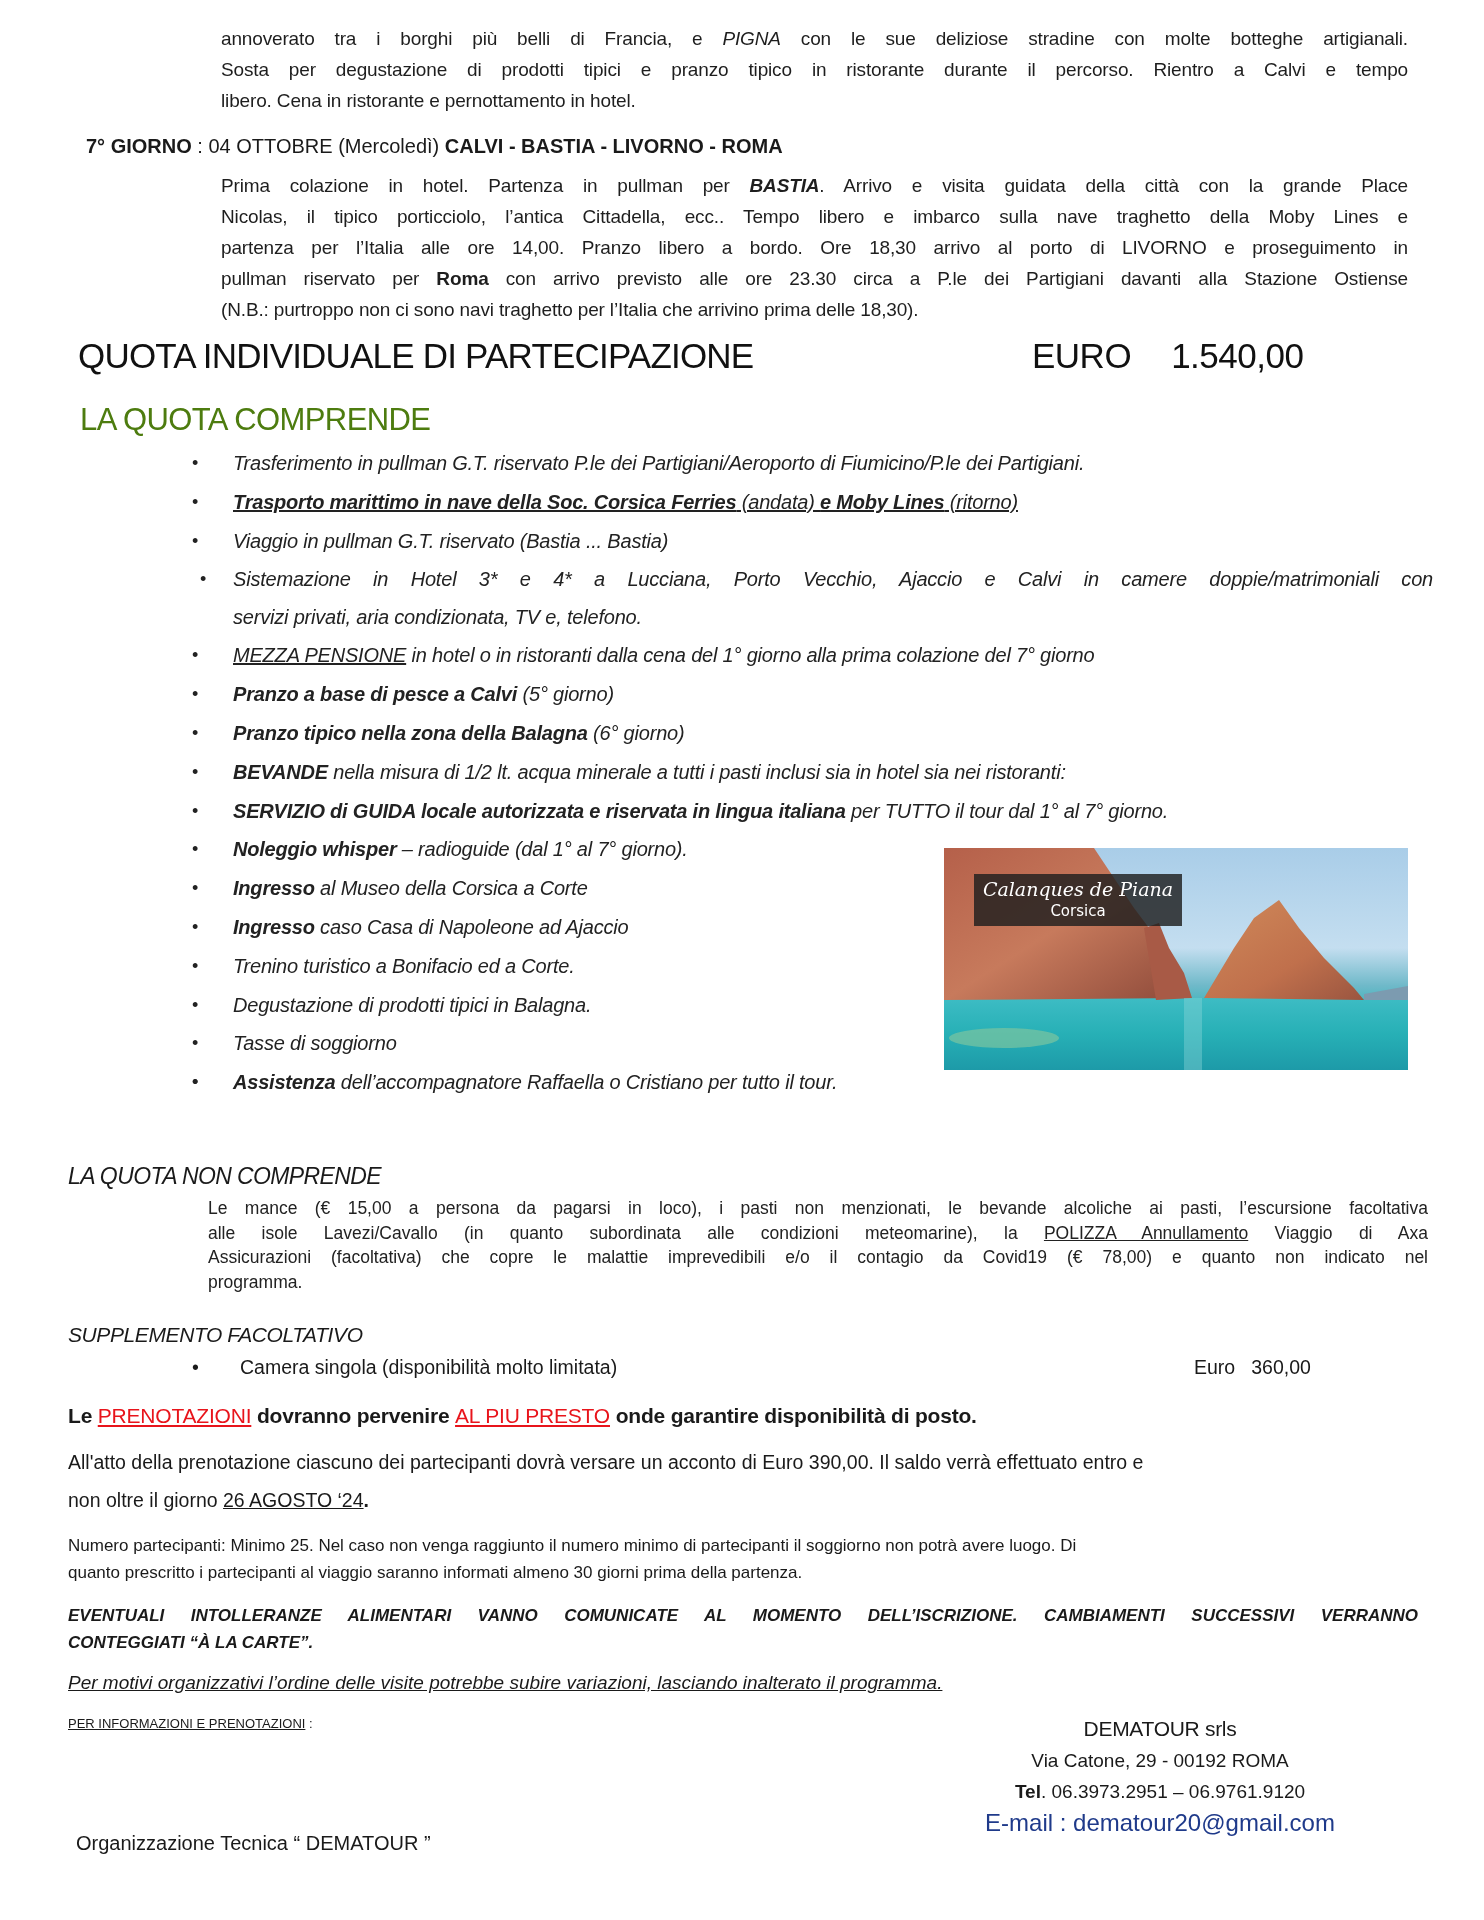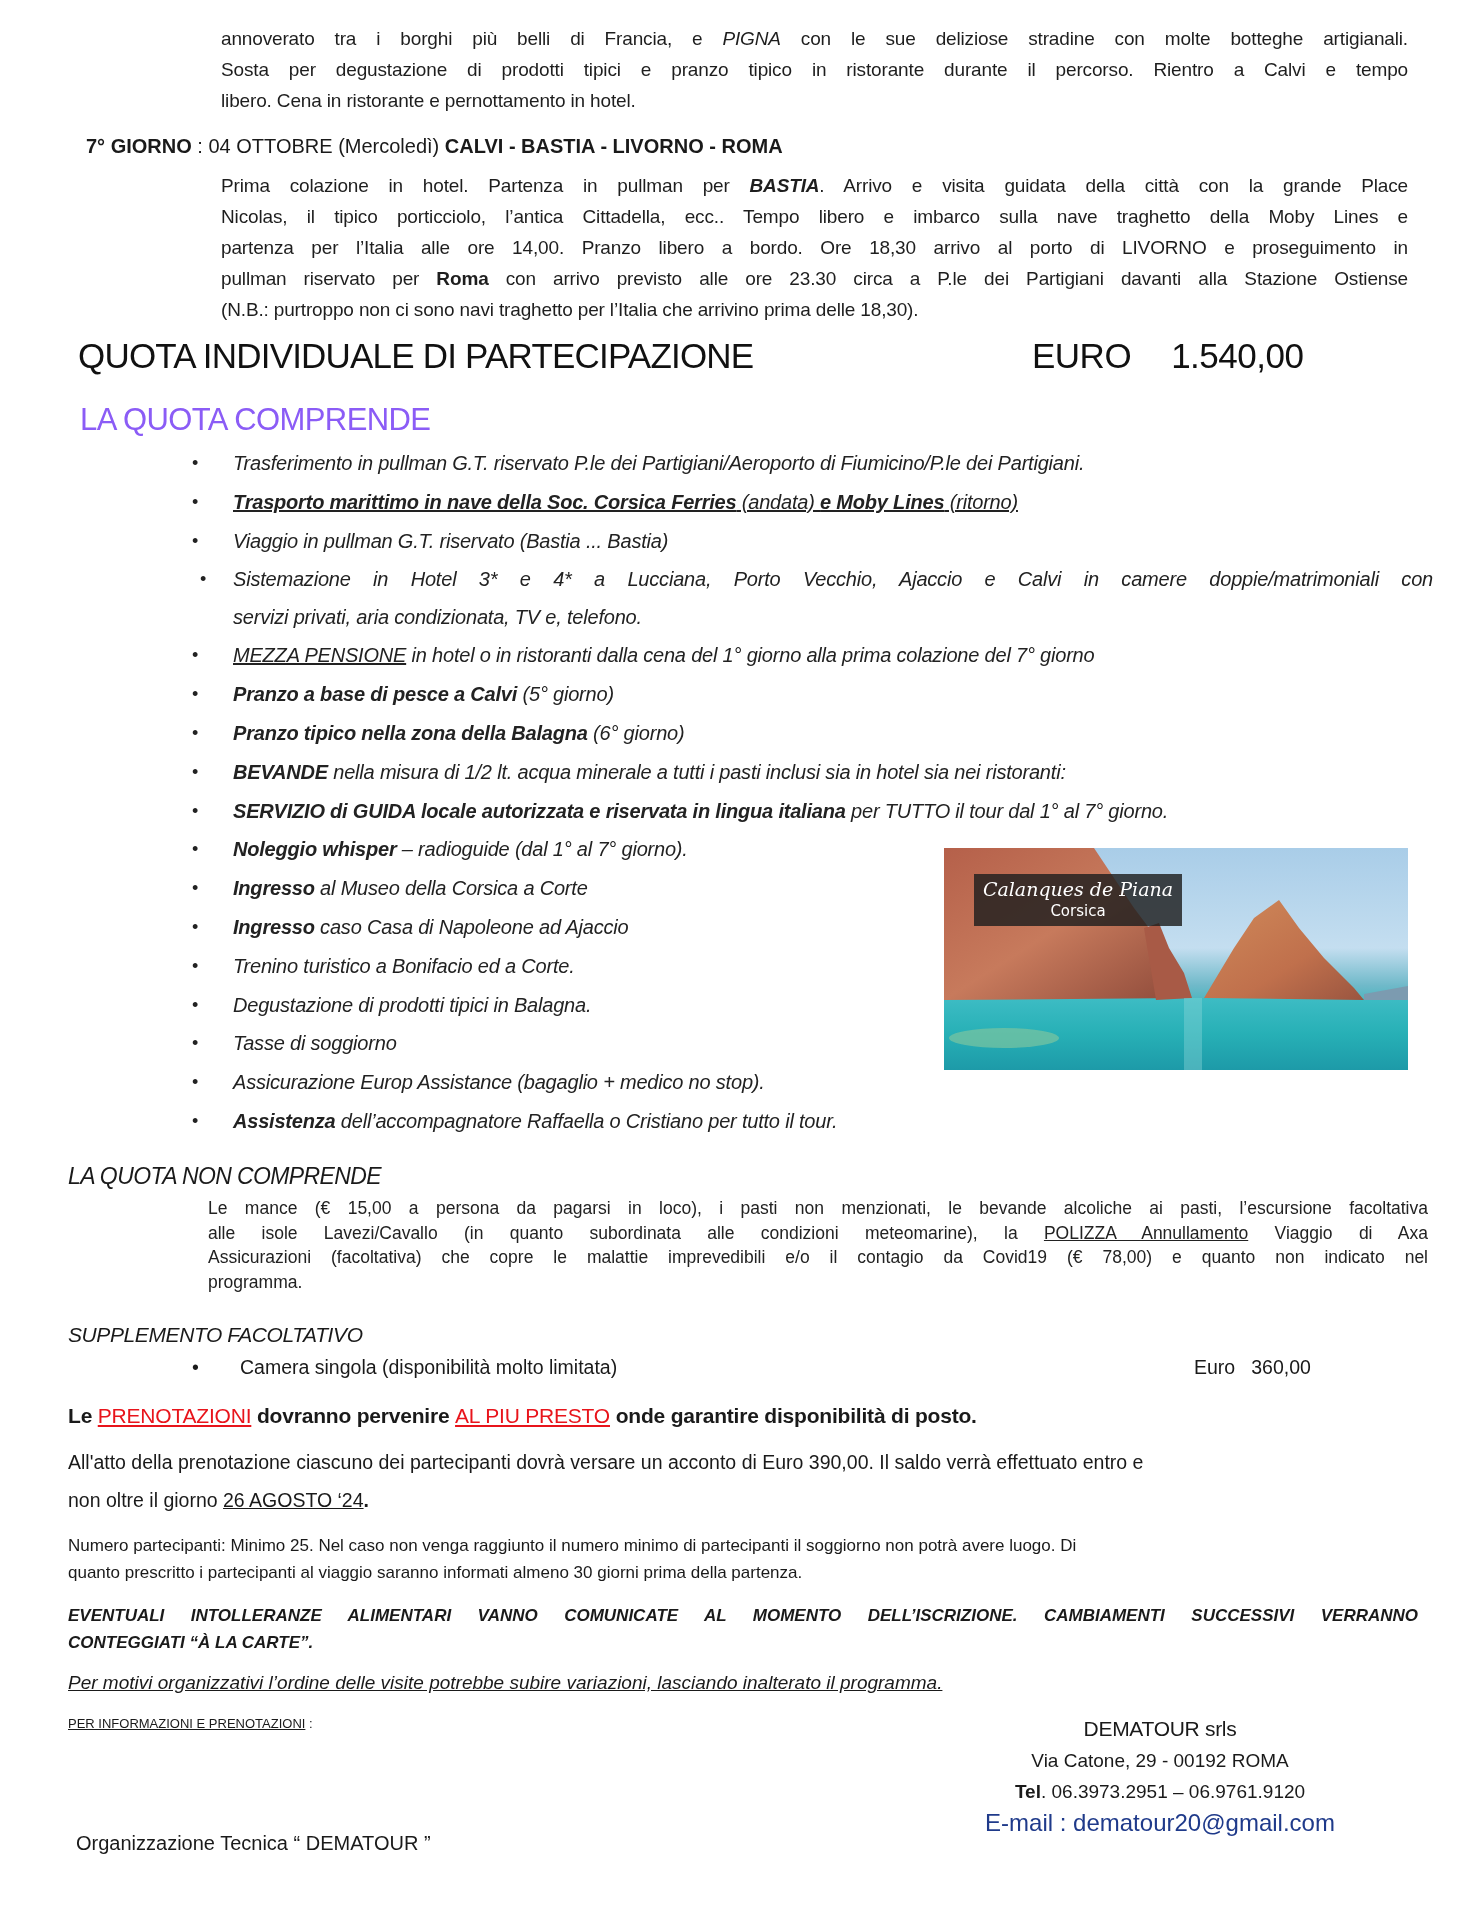--- a/index.html
+++ b/index.html
@@ -19,21 +19,21 @@
     letter-spacing: -0.15px;
   }
   .para .line { display: block; text-align: justify; text-align-last: justify; white-space: nowrap; }
   .para .line.last { text-align-last: left; }
   b, .b { font-weight: bold; }
   i, .i { font-style: italic; }
   u, .u { text-decoration: underline; }
   .day-head { font-size: 20px; line-height: 30px; }
   .quota-title { font-size: 35px; font-weight: normal; letter-spacing: -0.8px; color: #111; }
   .quota-price { font-size: 35px; letter-spacing: -0.5px; color: #111; }
-  .section-title { font-size: 31px; letter-spacing: -0.6px; color: #8b5cf6; }
+  .section-title { font-size: 31px; letter-spacing: -0.6px; color: #4d7c0f; }
   .incl-list { list-style: none; }
   .incl-list li {
     position: relative;
     font-style: italic;
     font-size: 20px;
     line-height: 38.8px;
     padding-left: 45px;
     color: #222;
     letter-spacing: -0.2px;
     white-space: nowrap;
@@ -121,21 +121,21 @@
   <li><span class="bullet">•</span><b>Pranzo a base di pesce a Calvi</b><span>  (5° giorno)</span></li>
   <li><span class="bullet">•</span><b>Pranzo tipico nella zona della Balagna</b><span> (6° giorno)</span></li>
   <li><span class="bullet">•</span><b>BEVANDE</b><span> nella misura di 1/2 lt. acqua minerale a tutti i pasti inclusi sia in hotel sia nei ristoranti:</span></li>
   <li><span class="bullet">•</span><b>SERVIZIO di GUIDA locale autorizzata e riservata in lingua italiana</b><span> per TUTTO il tour dal 1° al 7° giorno.</span></li>
   <li><span class="bullet">•</span><b>Noleggio whisper</b><span> – radioguide (dal 1° al 7° giorno).</span></li>
   <li><span class="bullet">•</span><b>Ingresso</b><span> al Museo della Corsica a Corte</span></li>
   <li><span class="bullet">•</span><b>Ingresso</b><span> caso Casa di Napoleone ad Ajaccio</span></li>
   <li><span class="bullet">•</span><span>Trenino turistico a Bonifacio ed a Corte.</span></li>
   <li><span class="bullet">•</span><span>Degustazione di prodotti tipici in Balagna.</span></li>
   <li><span class="bullet">•</span><span>Tasse di soggiorno</span></li>
-  <li><span class="bullet">•</span><span>Assicurazione Europ Assistance (bagaglio + medico no stop).</span></li>
+  <li><span class="bullet">•</span></li>
   <li><span class="bullet">•</span><b>Assistenza</b><span> dell’accompagnatore Raffaella o Cristiano per tutto il tour.</span></li>
 </ul>
 
 <div class="abs photo">
   <svg width="464" height="222" viewBox="0 0 464 222">
     <defs>
       <linearGradient id="rockL" x1="0" y1="0" x2="1" y2="1">
         <stop offset="0" stop-color="#b5604a"></stop>
         <stop offset="0.5" stop-color="#c77a5c"></stop>
         <stop offset="1" stop-color="#8e4a3a"></stop>

